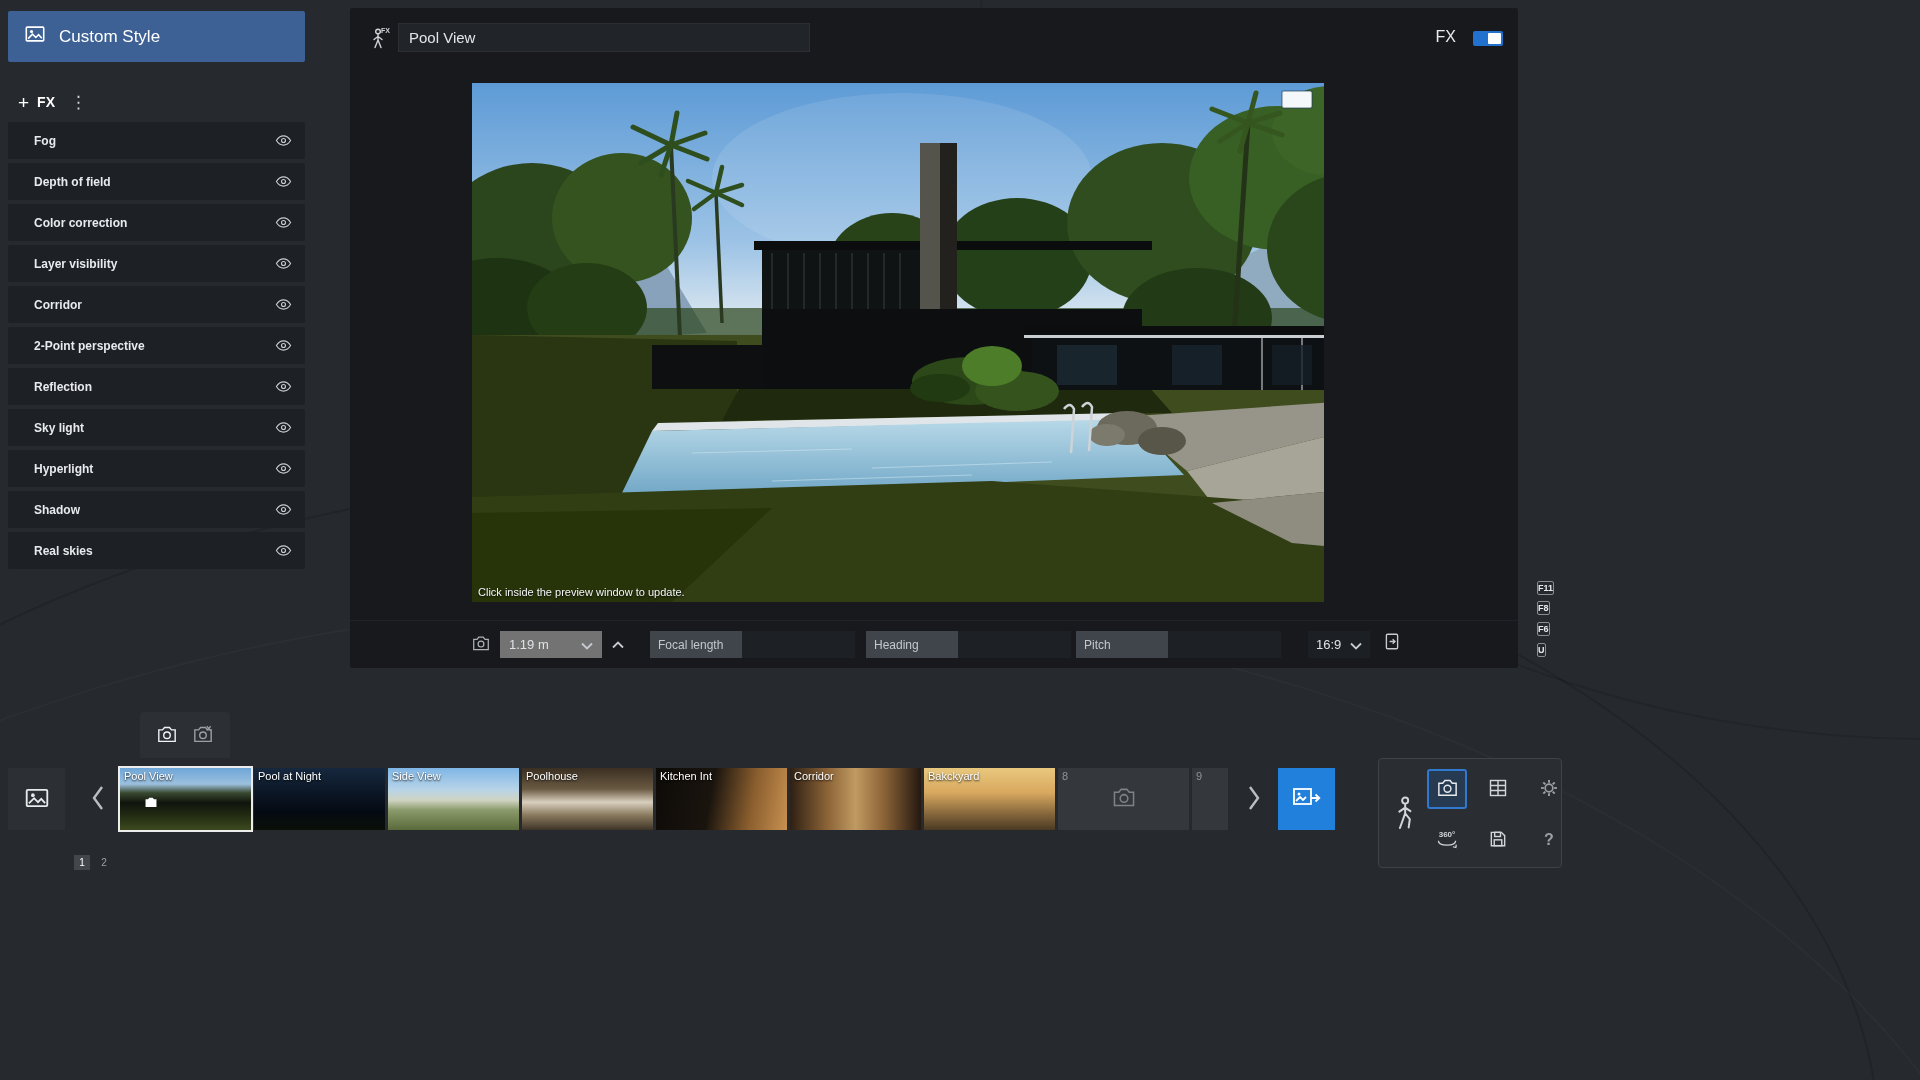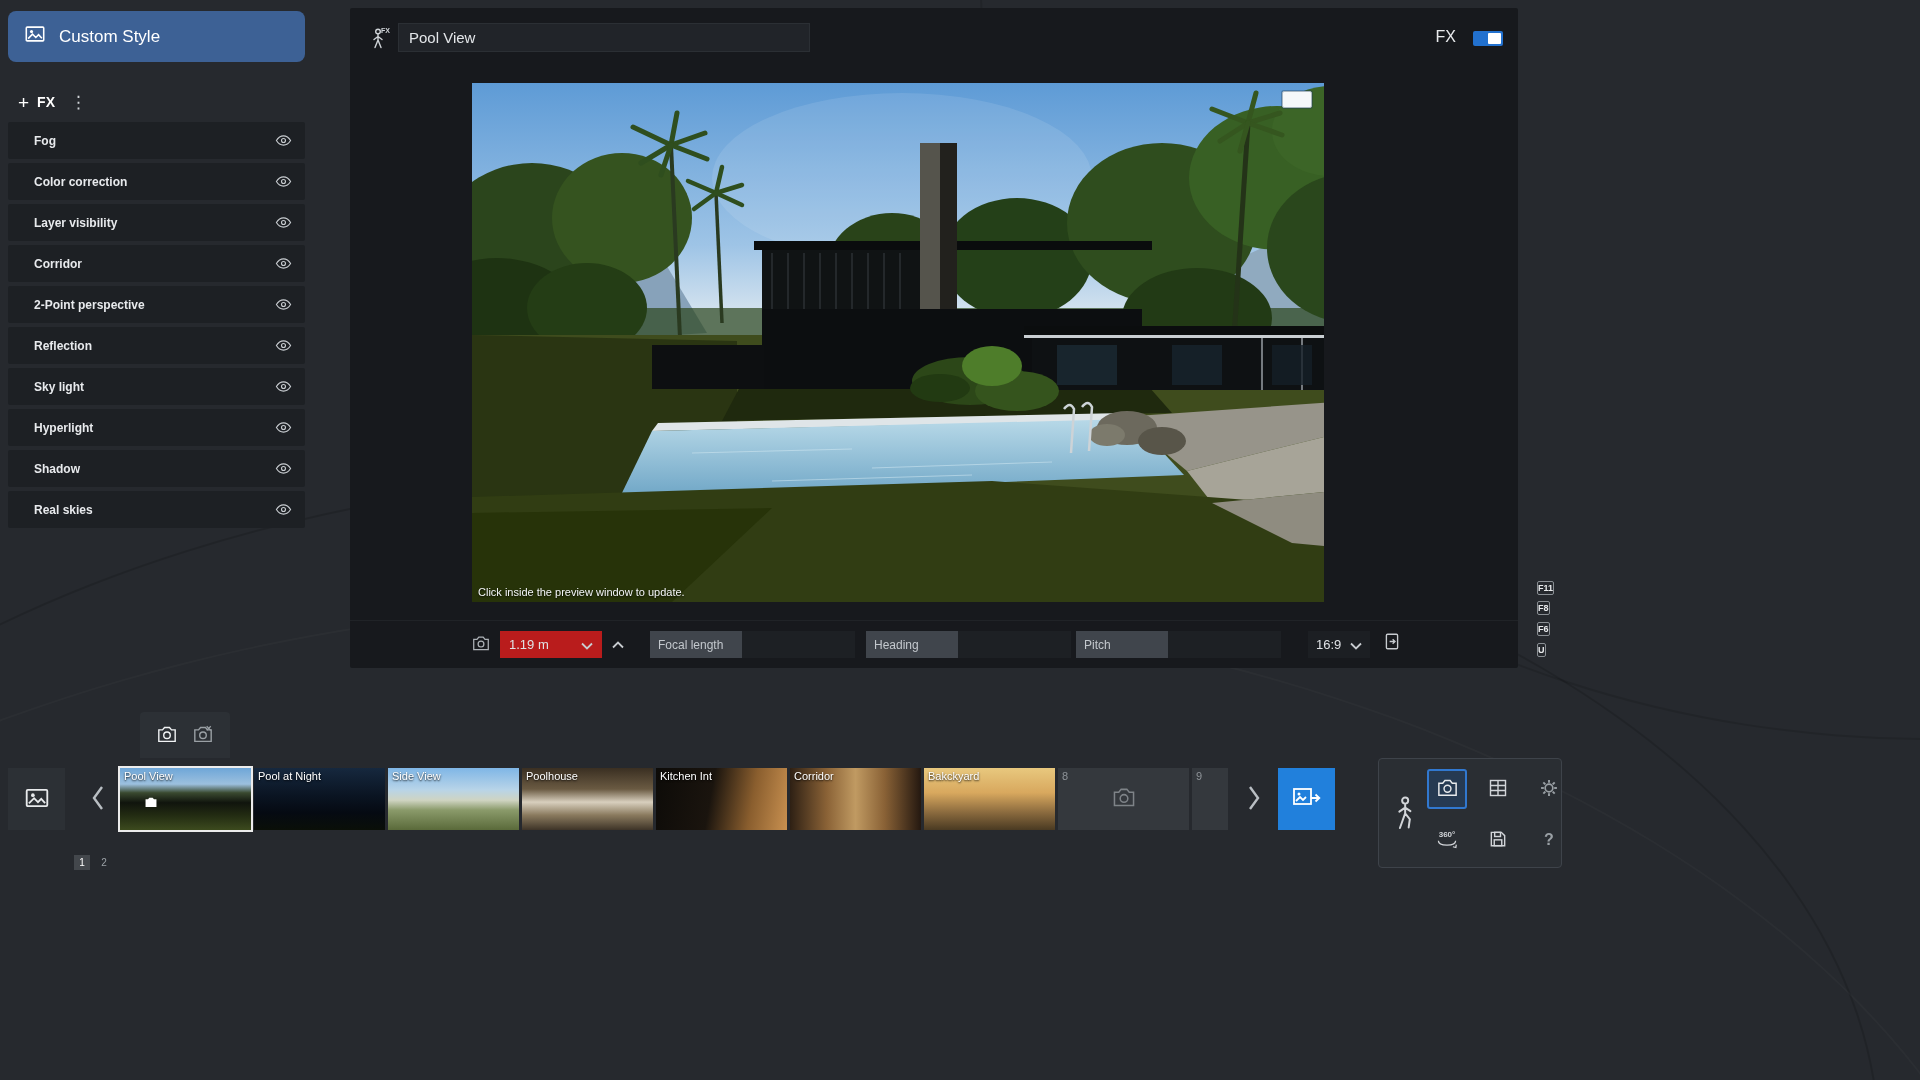--- a/index.html
+++ b/index.html
@@ -8,21 +8,21 @@
   .app { position:relative; width:1920px; height:1080px; background:#26292e; overflow:hidden; }
 
   
   .bg-curve { position:absolute; border-radius:50%; pointer-events:none; }
   .c1 { left:-420px; top:470px; width:2300px; height:1350px; border:2px solid rgba(0,0,0,0.14); }
   .c2 { left:-650px; top:600px; width:2700px; height:1650px; border:2px solid rgba(255,255,255,0.025); }
   .c3 { left:980px; top:-760px; width:1900px; height:1500px; border:2px solid rgba(0,0,0,0.12); }
 
   
   .sidebar { position:absolute; left:8px; top:11px; width:297px; }
-  .sidebar-header { height:51px; background:#3d6195; border-radius:8px; display:flex; align-items:center; gap:13px; padding:0 16px; color:#fff; font-size:17px; }
+  .sidebar-header { height:51px; background:#3d6195; border-radius:2px; display:flex; align-items:center; gap:13px; padding:0 16px; color:#fff; font-size:17px; }
   .fx-row { margin-top:26px; height:28px; display:flex; align-items:center; gap:9px; padding-left:10px; }
   .fx-add { display:flex; align-items:center; gap:8px; background:none; border:none; color:#fff; font-size:14px; font-weight:bold; cursor:pointer; }
   .plus { font-size:19px; font-weight:normal; line-height:1; }
   .kebab { background:none; border:none; color:#cfd3d7; font-size:17px; line-height:1; cursor:pointer; padding:0 6px; }
   .fx-list { margin-top:6px; display:flex; flex-direction:column; gap:4px; }
   .fx-item { height:37px; background:#1d2024; border-radius:2px; display:flex; align-items:center; justify-content:space-between; padding:0 13px 0 26px; cursor:pointer; }
   .fx-item .label { font-size:12px; font-weight:bold; color:#e8eaed; }
   .eye { display:flex; align-items:center; }
 
   
@@ -33,21 +33,21 @@
   .toggle { position:absolute; right:15px; top:23px; width:30px; height:15px; background:#2271cf; border-radius:2px; cursor:pointer; }
   .toggle .knob { position:absolute; right:2px; top:2px; width:13px; height:11px; background:#fff; border-radius:1px; }
 
   .viewport { position:absolute; left:122px; top:75px; width:852px; height:519px; overflow:hidden; cursor:pointer; }
   .viewport svg.scene { display:block; width:924px; height:519px; }
   .mini-map-btn { position:absolute; right:12px; top:8px; width:30px; height:17px; background:#f5f8fa; border:1px solid #a9b6c0; border-radius:2px; box-shadow:0 0 0 1px rgba(30,60,90,0.35); cursor:pointer; }
   .hint { position:absolute; left:6px; bottom:4px; font-size:11px; color:#f4f6f8; text-shadow:0 1px 2px rgba(0,0,0,0.8); }
 
   .camera-bar { position:absolute; left:0; top:612px; width:100%; height:48px; border-top:1px solid #202327; }
   .cam-h-icon { position:absolute; left:122px; top:14px; }
-  .height-select { position:absolute; left:150px; top:10px; width:102px; height:27px; background:#b91c1c; display:flex; align-items:center; justify-content:space-between; padding:0 9px; cursor:pointer; }
+  .height-select { position:absolute; left:150px; top:10px; width:102px; height:27px; background:#737373; display:flex; align-items:center; justify-content:space-between; padding:0 9px; cursor:pointer; }
   .height-select .hv { color:#dfe2e5; font-size:13px; }
   .step-up { position:absolute; left:256px; top:10px; width:24px; height:27px; background:none; border:none; display:flex; align-items:center; justify-content:center; cursor:pointer; }
   .field { position:absolute; top:10px; height:27px; width:205px; display:flex; }
   .field .chip { width:92px; background:#40454c; color:#c3c8cd; font-size:12px; display:flex; align-items:center; padding-left:8px; }
   .field .fval { flex:1; background:#1d2024; }
   .f-focal { left:300px; } .f-heading { left:516px; } .f-pitch { left:726px; }
   .ratio-select { position:absolute; left:958px; top:10px; width:62px; height:27px; background:#1c1f23; display:flex; align-items:center; justify-content:space-between; padding:0 8px; cursor:pointer; }
   .ratio-select .rv { color:#dfe2e5; font-size:13px; }
   .orient-btn { position:absolute; left:1034px; top:11px; background:none; border:none; cursor:pointer; }
 
@@ -115,20 +115,29 @@
     <div class="fx-row">
       <button class="fx-add">
         <span class="plus">+</span>
         <span>FX</span>
       </button>
       <button class="kebab">⋮</button>
     </div>
     <div class="fx-list">
       <div class="fx-item">
         <span class="label">Fog</span>
+        <span class="eye">
+            <svg width="17" height="17" viewBox="0 0 24 24">
+              <path d="M2 12s4-6.5 10-6.5S22 12 22 12s-4 6.5-10 6.5S2 12 2 12z" fill="none" stroke="#c9cdd1" stroke-width="1.6"></path>
+              <circle cx="12" cy="12" r="2.8" fill="none" stroke="#c9cdd1" stroke-width="1.6"></circle>
+            </svg>
+          </span>
+      </div>
+      <div class="fx-item">
+        <span class="label">Depth of field</span>
         <span class="eye">
             <svg width="17" height="17" viewBox="0 0 24 24">
               <path d="M2 12s4-6.5 10-6.5S22 12 22 12s-4 6.5-10 6.5S2 12 2 12z" fill="none" stroke="#c9cdd1" stroke-width="1.6"></path>
               <circle cx="12" cy="12" r="2.8" fill="none" stroke="#c9cdd1" stroke-width="1.6"></circle>
             </svg>
           </span>
       </div>
       <div class="fx-item">
         <span class="label">Color correction</span>
         <span class="eye">

